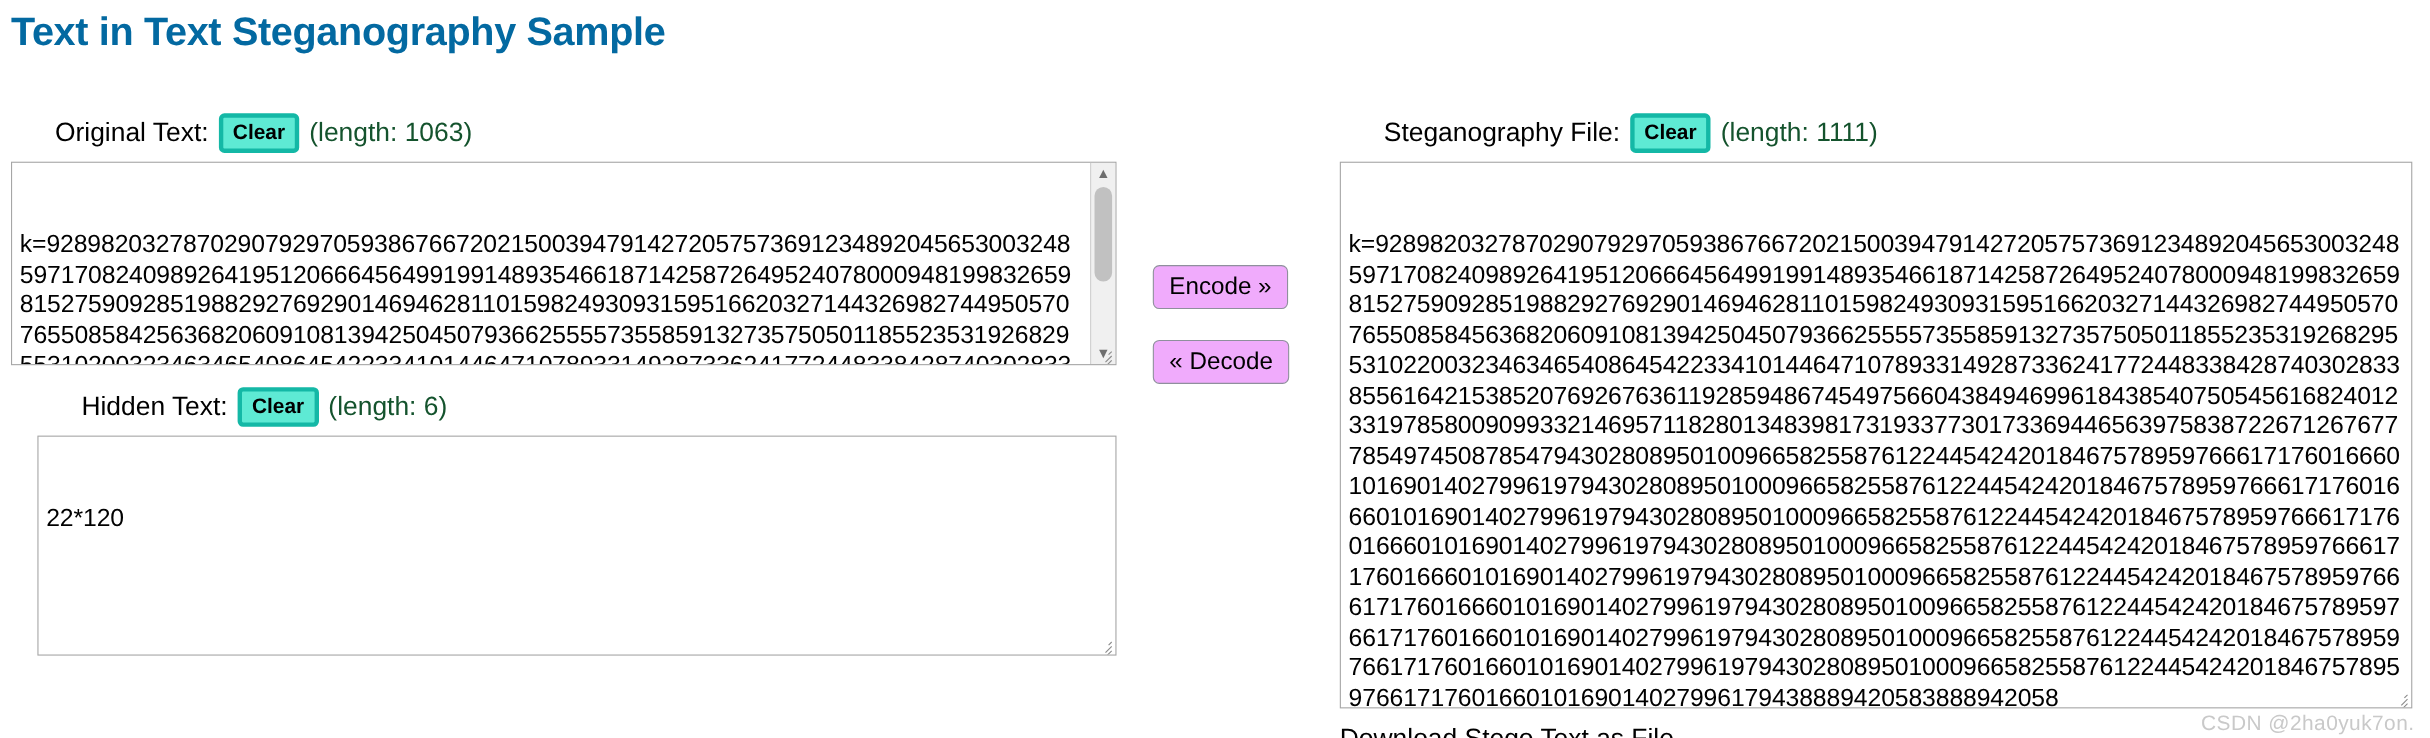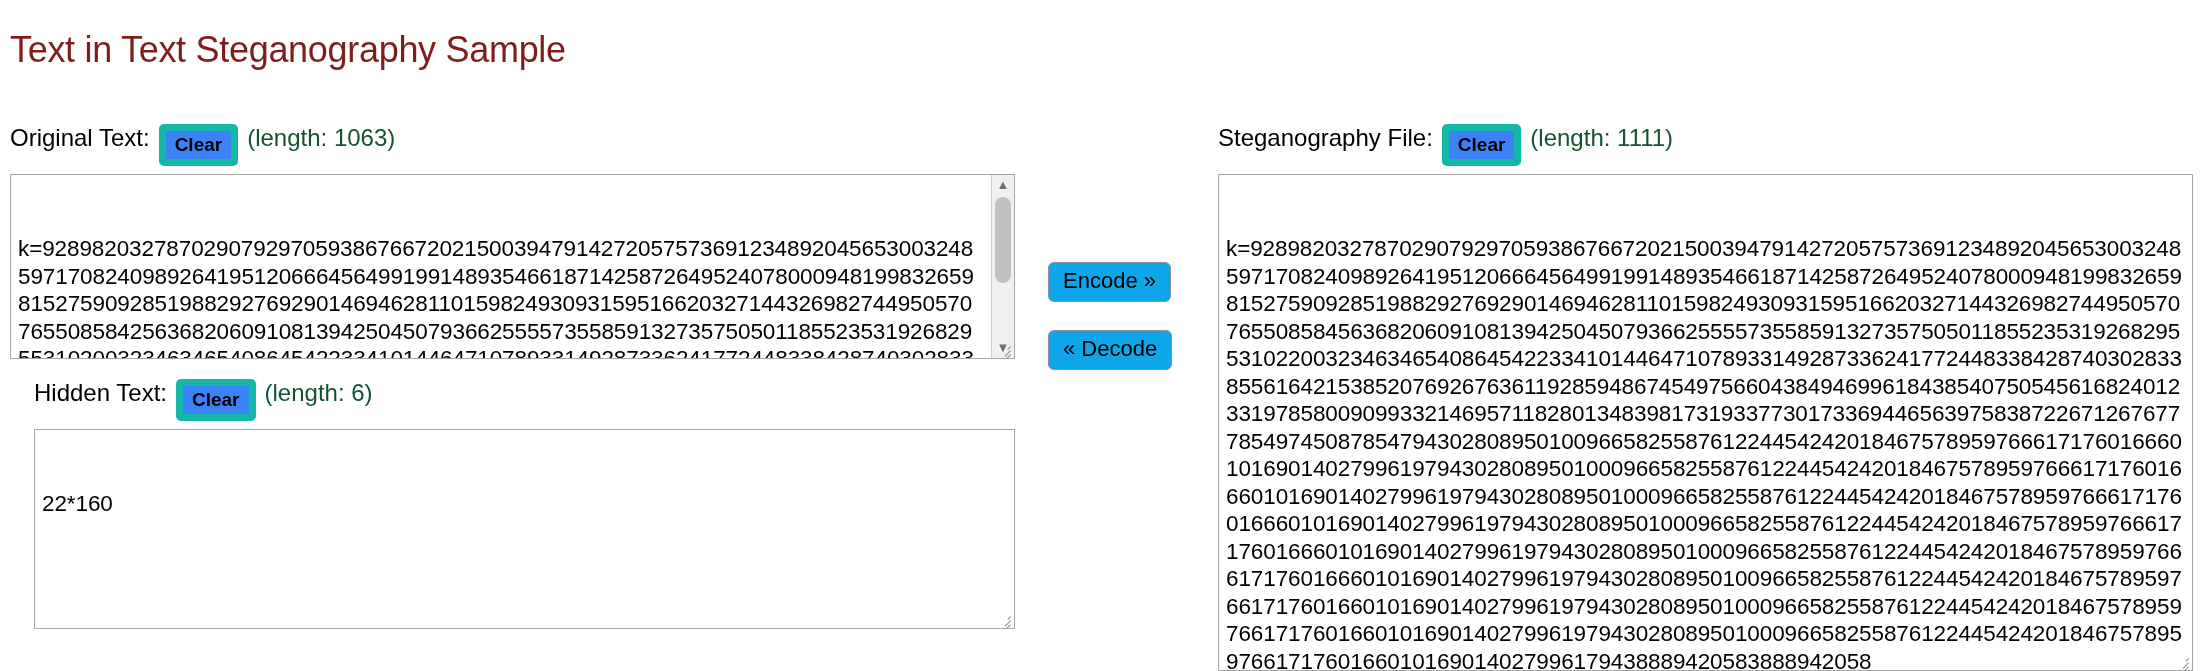--- a/index.html
+++ b/index.html
@@ -18,25 +18,25 @@
   }
   .page {
     position: relative;
     width: 2209px;
     height: 671px;
     box-sizing: border-box;
     padding: 0;
   }
   .page-title {
     font-size: 36px;
-    font-weight: normal;
+    font-weight: bold;
     letter-spacing: -0.3px;
-    margin: 28px 0 0 10px;
+    margin: 7px 0 0 10px;
     line-height: 1.2;
-    color: #7f1d1d;
+    color: #0369a1;
   }
   
   .columns {
     position: absolute;
     top: 96px;
     left: 0;
     width: 2209px;
   }
   .col-left {
     position: absolute;
@@ -52,37 +52,38 @@
   }
   .col-right {
     position: absolute;
     left: 1218px;
     top: 0;
     width: 975px;
   }
   
   .field-head {
     display: flex;
-    align-items: flex-start;
+    align-items: center;
     gap: 9px;
     font-size: 24px;
     line-height: 28px;
     white-space: nowrap;
     margin-bottom: 8px;
+    margin-left: 40px;
   }
   .field-label { color: #000; }
   .length-note { color: #14532d; }
   button.clear-btn {
     font-family: "Liberation Sans", sans-serif;
     font-size: 19px;
     font-weight: bold;
     line-height: 1;
     padding: 4px 9px 5px 9px;
-    background: #3b82f6;
-    border: 7px solid #14b8a6;
+    background: #5eead4;
+    border: 4px solid #14b8a6;
     border-radius: 5px;
     color: #000;
     cursor: pointer;
   }
   
   .ta {
     box-sizing: border-box;
     width: 100%;
     border: 1px solid #a6a6a6;
     background: #ffffff;
@@ -164,21 +165,21 @@
   
   .mid-buttons {
     position: relative;
     padding-top: 138px;
   }
   button.action-btn {
     font-family: "Liberation Sans", sans-serif;
     font-size: 22px;
     line-height: 1;
     padding: 7px 14px 9px 14px;
-    background: #0ea5e9;
+    background: #f0abfc;
     border: 1px solid #8f8f9d;
     border-radius: 6px;
     color: #000;
     cursor: pointer;
     white-space: nowrap;
   }
   .btn-decode-wrap { margin-top: 28px; }
 
   
   .hidden-block { margin-top: 20px; padding-left: 24px; }
@@ -235,21 +236,21 @@
       </div>
 
       <div class="hidden-block">
         <div class="field-head">
           <span class="field-label">Hidden Text:</span>
           <button class="clear-btn">Clear</button>
           <span class="length-note">(length: 6)</span>
         </div>
 
         <div class="ta ta-hidden">
-          <div class="ta-body">22*160</div>
+          <div class="ta-body">22*120</div>
           <div class="grip"><i></i><i></i><i></i></div>
         </div>
       </div>
 
     </div>
 
     <div class="col-mid">
       <div class="mid-buttons">
         <div>
           <button class="action-btn">Encode »</button>

